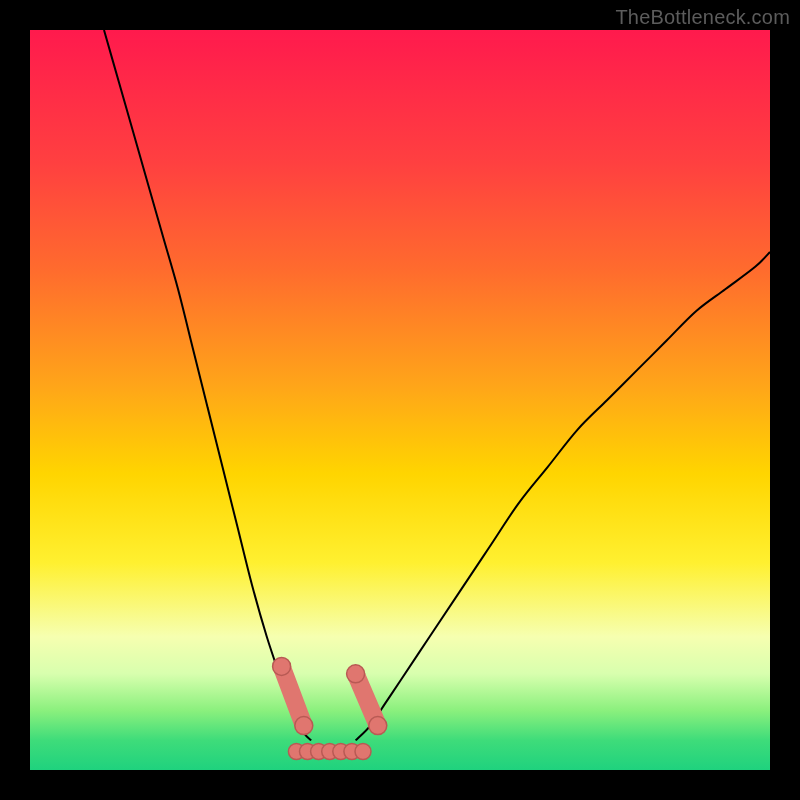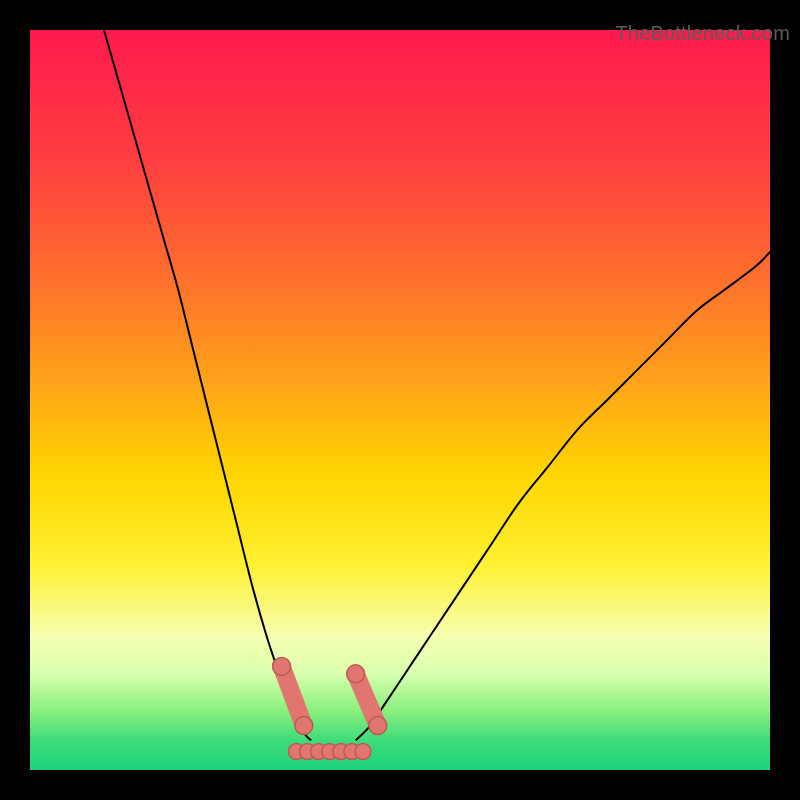--- a/index.html
+++ b/index.html
@@ -34,21 +34,21 @@
       #fff030 72%,
       #f6ffb0 82%,
       #d8ffae 87%,
       #8af07d 92%,
       #3edc7a 96%,
       #1fd27e 100%
     );
   }
   .watermark {
     position: absolute;
-    top: 22px;
+    top: 6px;
     right: 10px;
     font-family: Arial, Helvetica, sans-serif;
     font-size: 20px;
     color: #5c5c5c;
     font-weight: 500;
     letter-spacing: 0.2px;
     text-align: right;
   }
   svg.overlay {
     position: absolute;

